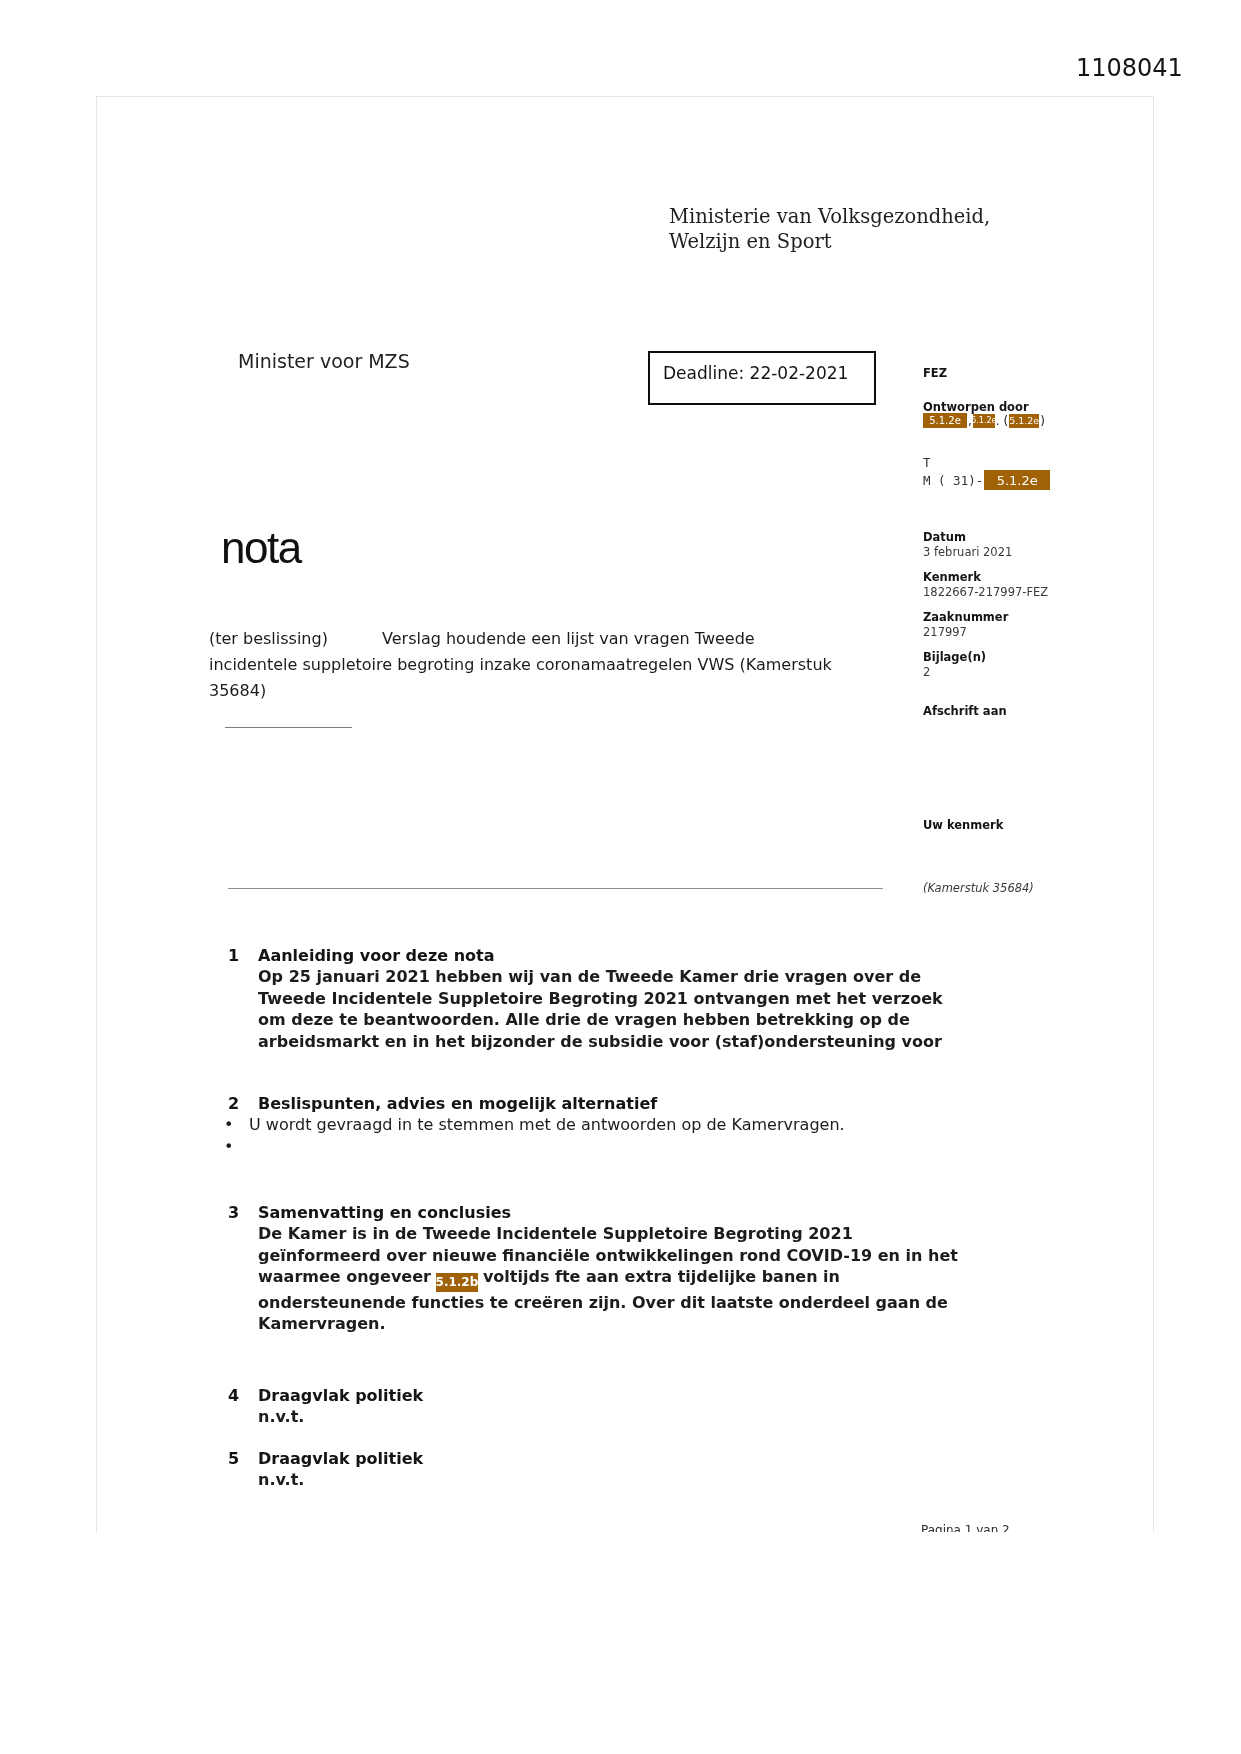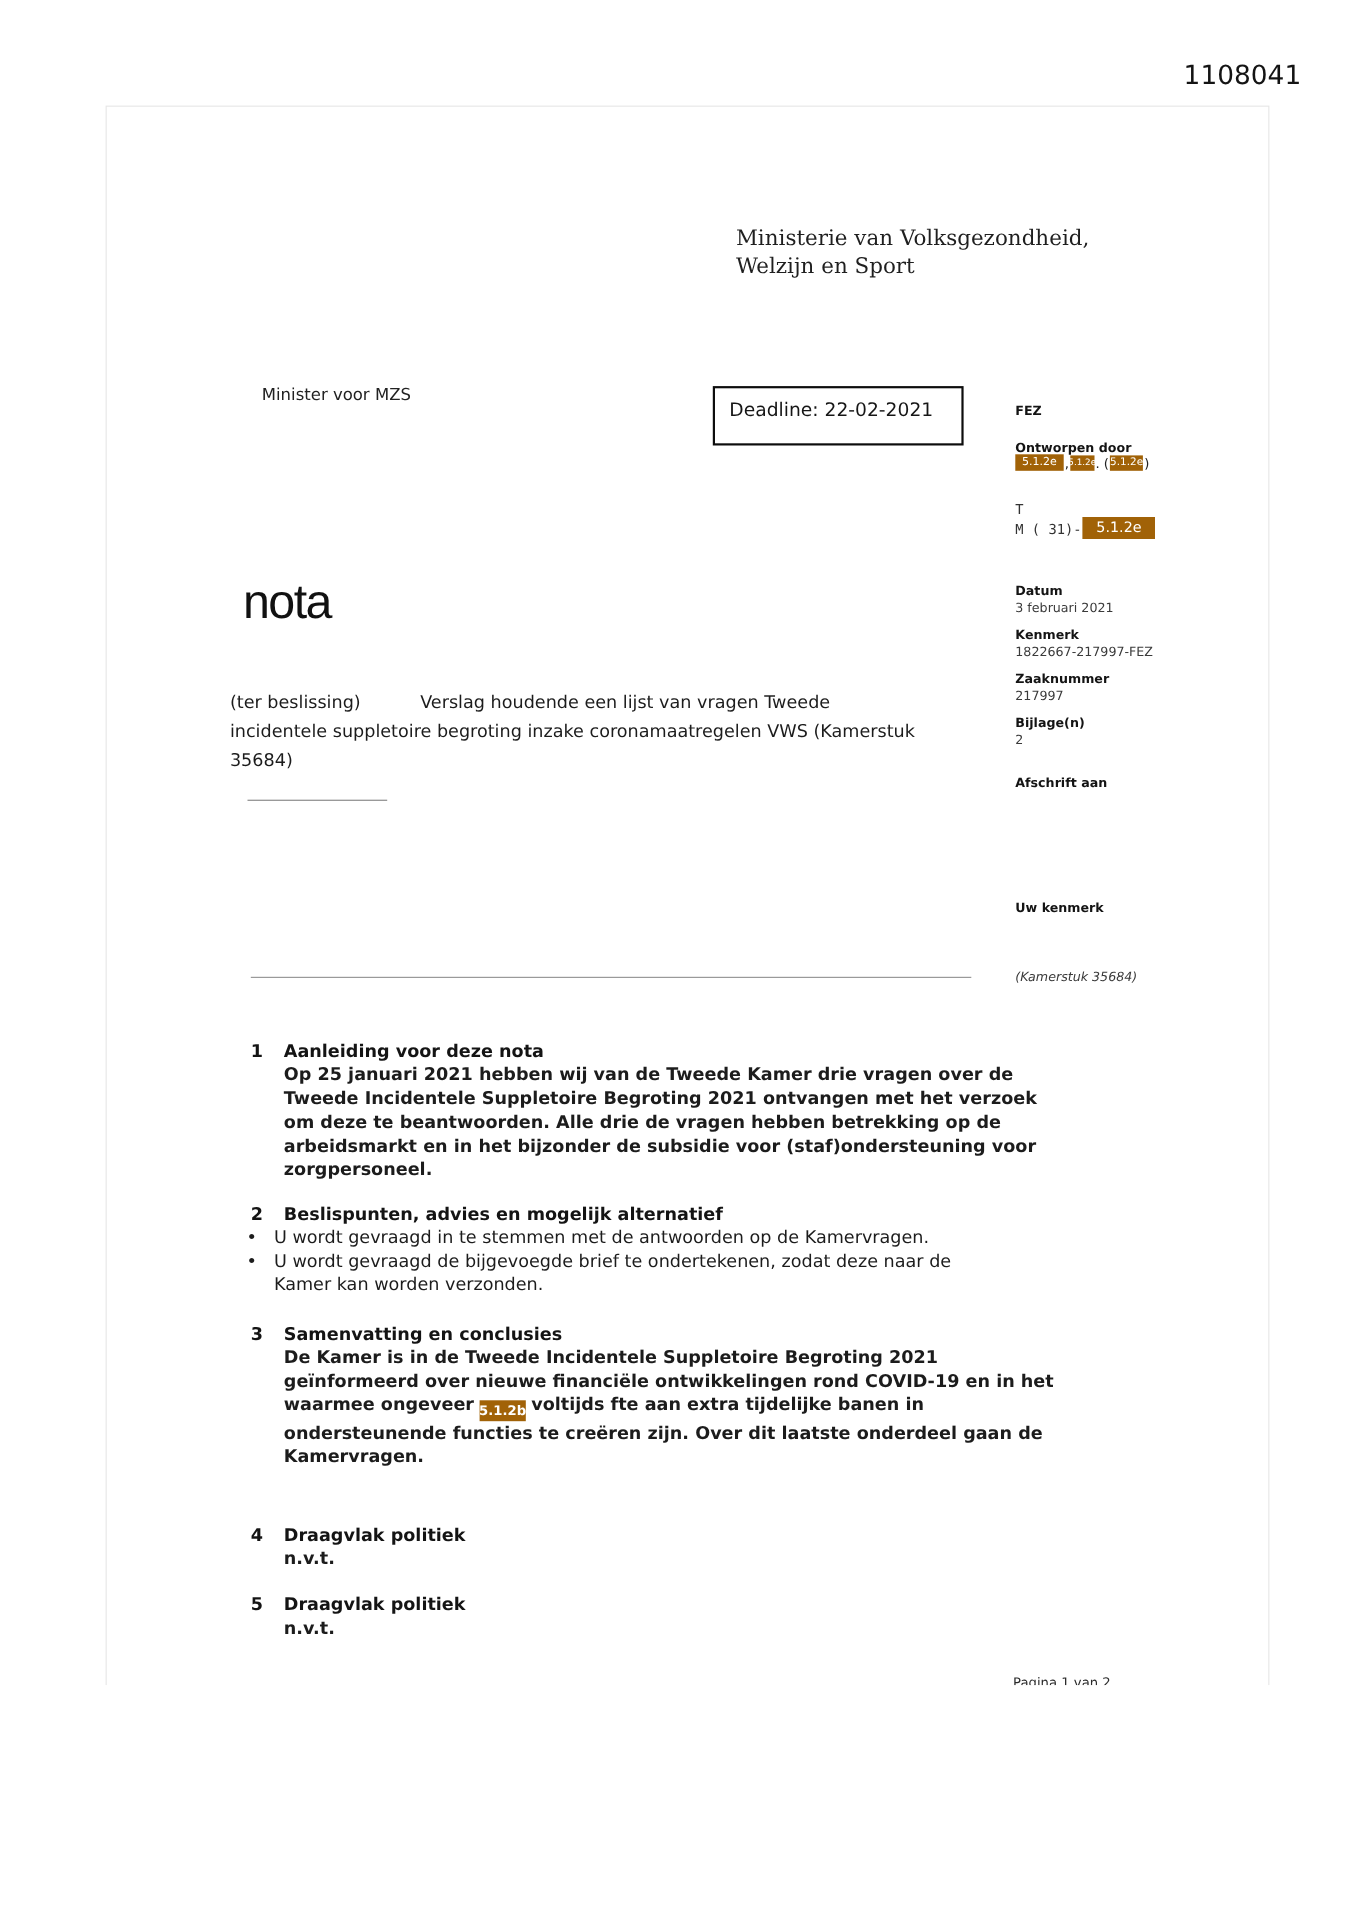--- a/index.html
+++ b/index.html
@@ -6,21 +6,21 @@
   #canvas{
     position:relative;width:1241px;height:1532px;background:#ffffff;
     font-family:"DejaVu Sans",sans-serif;color:#1b1b1b;overflow:hidden;
   }
   .abs{position:absolute;}
   
   #page-border{left:96px;top:96px;width:1056px;height:1512px;border:1px solid #e6e6e6;}
   
   #doc-number{left:1076px;top:54px;font-size:24px;color:#141414;}
   #ministry{left:669px;top:204px;font-family:"DejaVu Serif",serif;font-size:19.5px;line-height:25px;color:#1f1f1f;}
-  #addressee{left:238px;top:350px;font-size:15px;color:#222;}
+  #addressee{left:238px;top:350px;font-size:19px;color:#222;}
   #deadline-box{left:648px;top:351px;width:228px;height:54px;border:2px solid #0d0d0d;box-sizing:border-box;}
   #deadline-box .dl-text{margin:10px 0 0 13px;font-size:17px;color:#161616;}
   
   .side{left:923px;width:230px;}
   .side-label{font-size:11.5px;font-weight:bold;color:#141414;line-height:14px;}
   .side-value{font-size:11.5px;color:#3a3a3a;line-height:14px;}
   .side-mono{font-family:"DejaVu Sans Mono",monospace;font-size:12.5px;color:#333;}
   #sb-fez{top:366px;}
   #sb-ontw-label{top:400px;}
   #sb-ontw-row{top:413px;display:flex;align-items:center;font-size:12px;color:#222;}
@@ -131,42 +131,37 @@
   <div class="section" id="sec-1">
     <div class="sec-head">
       <span class="sec-num">1</span>
       <span>Aanleiding voor deze nota</span>
     </div>
     <div class="sec-body">
       <div class="bline">Op 25 januari 2021 hebben wij van de Tweede Kamer drie vragen over de</div>
       <div class="bline">Tweede Incidentele Suppletoire Begroting 2021 ontvangen met het verzoek</div>
       <div class="bline">om deze te beantwoorden. Alle drie de vragen hebben betrekking op de</div>
       <div class="bline">arbeidsmarkt en in het bijzonder de subsidie voor (staf)ondersteuning voor</div>
-      <div class="bline">zorgpersoneel.</div>
     </div>
   </div>
 
   <div class="section" id="sec-2">
     <div class="sec-head">
       <span class="sec-num">2</span>
       <span>Beslispunten, advies en mogelijk alternatief</span>
     </div>
     <div class="bullets">
       <div class="bullet-row">
         <span class="bullet-dot">•</span>
         <div>
           <div class="bline">U wordt gevraagd in te stemmen met de antwoorden op de Kamervragen.</div>
         </div>
       </div>
       <div class="bullet-row">
         <span class="bullet-dot">•</span>
-        <div>
-          <div class="bline">U wordt gevraagd de bijgevoegde brief te ondertekenen, zodat deze naar de</div>
-          <div class="bline">Kamer kan worden verzonden.</div>
-        </div>
       </div>
     </div>
   </div>
 
   <div class="section" id="sec-3">
     <div class="sec-head">
       <span class="sec-num">3</span>
       <span>Samenvatting en conclusies</span>
     </div>
     <div class="sec-body">

